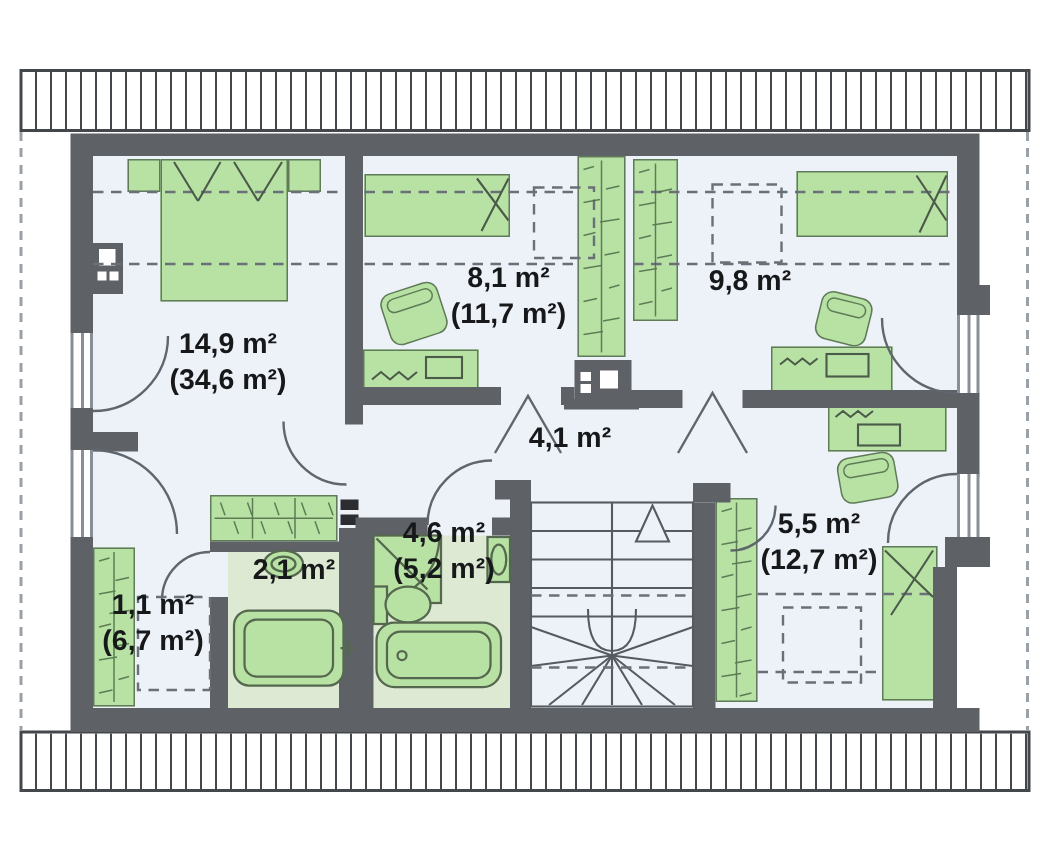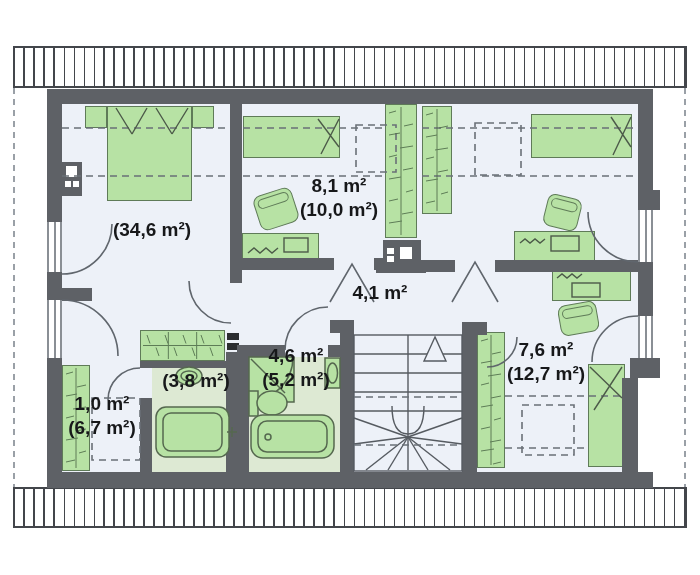--- a/index.html
+++ b/index.html
@@ -241,39 +241,41 @@
         <line x1="481" y1="407" x2="493" y2="405"></line>
         <line x1="494" y1="420" x2="501" y2="418"></line>
         <line x1="481" y1="429" x2="490" y2="427"></line>
         <line x1="490" y1="442" x2="501" y2="440"></line>
         <line x1="481" y1="451" x2="494" y2="449"></line>
         <line x1="493" y1="464" x2="501" y2="462"></line>
       </g>
   </svg>
 
   <div class="lbl" style="left:152px;top:218px;">
+    <span>14,9 m²</span>
     <span>(34,6 m²)</span>
   </div>
   <div class="lbl" style="left:339px;top:174px;">
     <span>8,1 m²</span>
-    <span>(10,0 m²)</span>
+    <span>(11,7 m²)</span>
   </div>
   <div class="lbl" style="left:500px;top:176px;">
+    <span>9,8 m²</span>
   </div>
   <div class="lbl" style="left:380px;top:281px;">
     <span>4,1 m²</span>
   </div>
   <div class="lbl" style="left:296px;top:344px;">
     <span>4,6 m²</span>
     <span>(5,2 m²)</span>
   </div>
   <div class="lbl" style="left:196px;top:369px;">
-    <span>(3,8 m²)</span>
+    <span>2,1 m²</span>
   </div>
   <div class="lbl" style="left:102px;top:392px;">
-    <span>1,0 m²</span>
+    <span>1,1 m²</span>
     <span>(6,7 m²)</span>
   </div>
   <div class="lbl" style="left:546px;top:338px;">
-    <span>7,6 m²</span>
+    <span>5,5 m²</span>
     <span>(12,7 m²)</span>
   </div>
 </div>
 
 </body></html>

